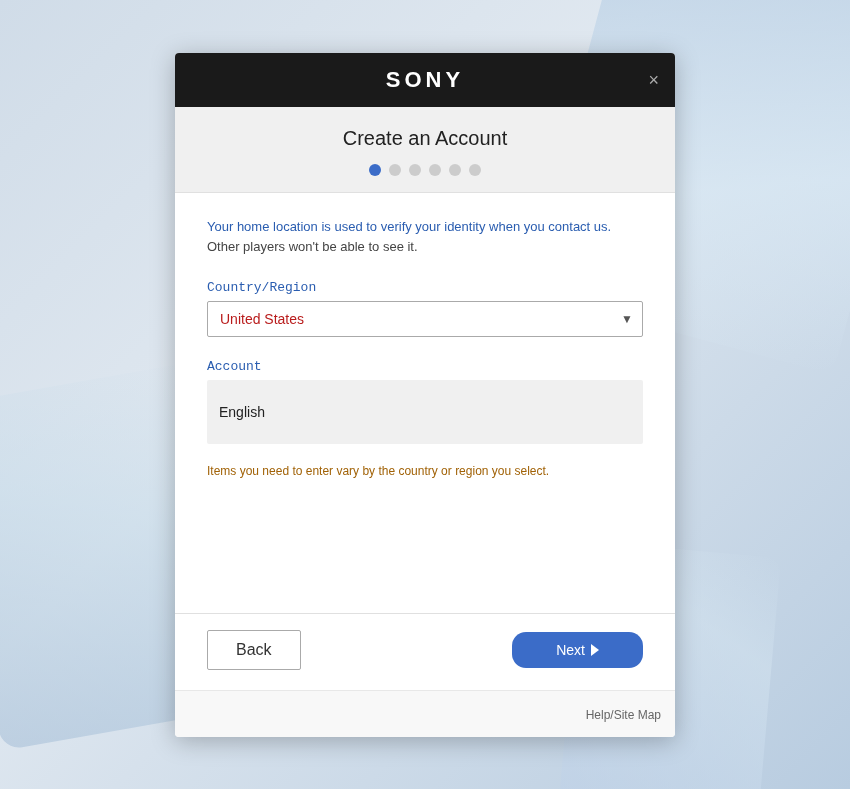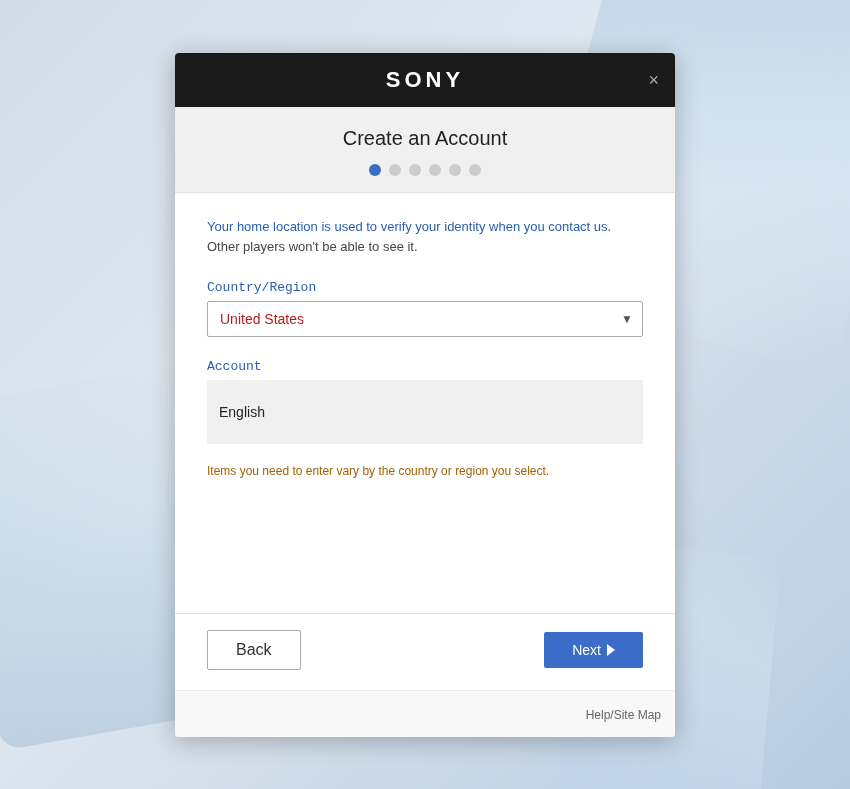--- a/index.html
+++ b/index.html
@@ -218,26 +218,26 @@
       padding: 10px 28px;
       font-size: 16px;
       color: #333;
       background: #fff;
       border: 1px solid #aaa;
       border-radius: 2px;
       cursor: pointer;
     }
 
     .btn-next {
-      padding: 10px 28px;
+      padding: 10px 44px;
       font-size: 14px;
       color: #fff;
       background: #3b6cc8;
       border: none;
-      border-radius: 2px;
+      border-radius: 14px;
       cursor: pointer;
       display: flex;
       align-items: center;
       gap: 6px;
     }
 
     .btn-next .arrow {
       display: inline-block;
       width: 0;
       height: 0;

